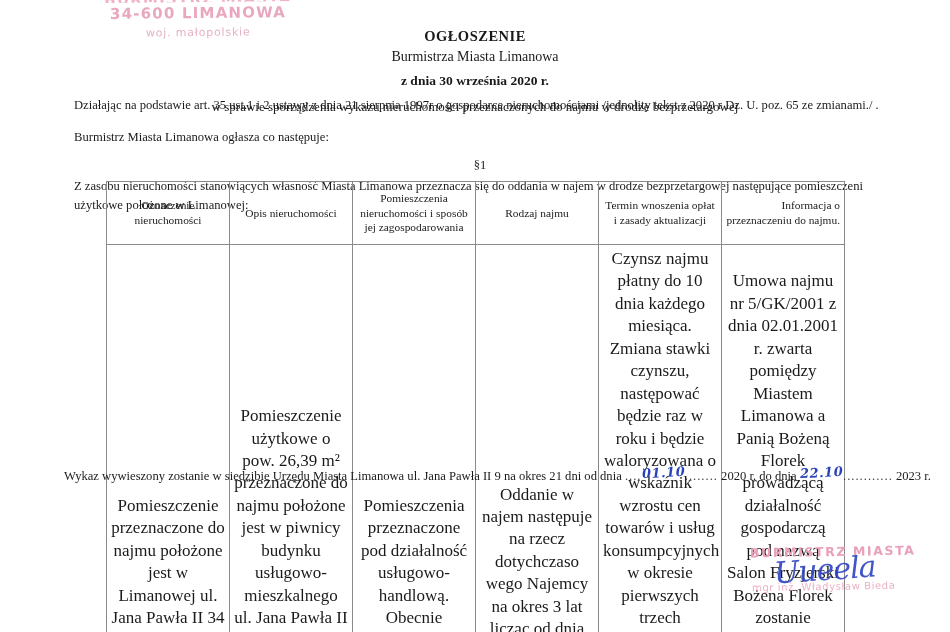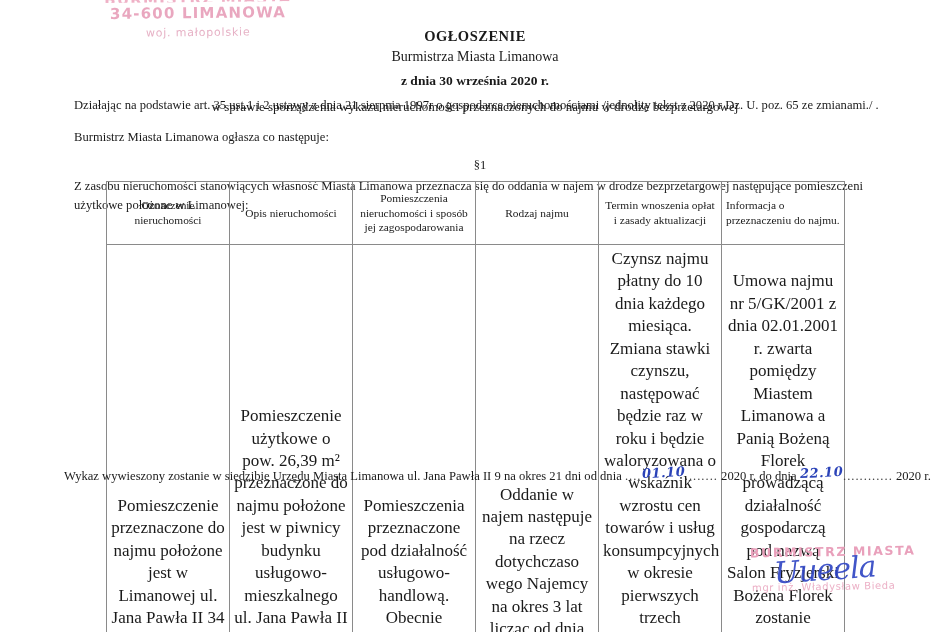--- a/index.html
+++ b/index.html
@@ -253,42 +253,42 @@
 
   <div class="tbl-wrap">
     <table class="notice">
       <thead>
         <tr>
           <th class="c1">Oznaczenie nieruchomości</th>
           <th class="c2">Opis nieruchomości</th>
           <th class="c3">Pomieszczenia nieruchomości i sposób jej zagospodarowania</th>
           <th class="c4">Rodzaj najmu</th>
           <th class="c5">Termin wnoszenia opłat i zasady aktualizacji</th>
-          <th class="c6" style="text-align:left; vertical-align:middle;">Informacja o przeznaczeniu do najmu.</th>
+          <th class="c6" style="text-align:right; vertical-align:middle;">Informacja o przeznaczeniu do najmu.</th>
         </tr>
       </thead>
       <tbody>
         <tr>
           <td class="c1">Pomieszczenie przeznaczone do najmu położone jest w Limanowej ul. Jana Pawła II 34 o powierzchni 26,39 m²</td>
           <td class="c2">Pomieszczenie użytkowe o pow. 26,39 m² przeznaczone do najmu położone jest w piwnicy budynku usługowo-mieszkalnego ul. Jana Pawła II 34 w Limanowej z wejściem do lokalu od ulicy Marii Konopnickiej.</td>
           <td class="c3">Pomieszczenia przeznaczone pod działalność usługowo-handlową. Obecnie prowadzony jest salon fryzjerski.</td>
           <td class="c4">Oddanie w najem następuje na rzecz dotychczaso wego Najemcy na okres 3 lat licząc od dnia 31 października 2020 r.</td>
           <td class="c5">Czynsz najmu płatny do 10 dnia każdego miesiąca. Zmiana stawki czynszu, następować będzie raz w roku i będzie waloryzowana o wskaźnik wzrostu cen towarów i usług konsumpcyjnych w okresie pierwszych trzech kwartałów roku poprzedniego, a obowiązywać będzie od miesiąca stycznia każdego roku. Obecna stawka czynszu najmu lokalu o pow. 26,39 m² wynosi 24,60 zł/m²/m-c brutto</td>
           <td class="c6">Umowa najmu nr 5/GK/2001 z dnia 02.01.2001 r. zwarta pomiędzy Miastem Limanowa a Panią Bożeną Florek prowadzącą działalność gospodarczą pod nazwą Salon Fryzjerski Bożena Florek zostanie przedłużona na okres 3 lat licząc od dnia 31 października 2020 roku. Zgoda w formie uchwały na przedłużenie umowy najmu przez Radę Miasta Limanowa.</td>
         </tr>
       </tbody>
     </table>
   </div>
 
   <div class="footer-line">
     <span>Wykaz wywieszony zostanie w siedzibie Urzędu Miasta Limanowa ul. Jana Pawła II 9 na okres 21 dni od dnia</span>
     <span class="dots">....</span><span class="hand">01.10</span><span class="dots">........</span>
     <span>2020 r. do dnia</span>
     <span class="hand">22.10</span><span class="dots">............</span>
-    <span>2020 r.</span>
+    <span>2023 r.</span>
   </div>
 
   <div class="sig-stamp">
     <div class="s-top">BURMISTRZ MIASTA</div>
     <div class="s-sign">Uueela</div>
     <div class="s-bot">mgr inż. Władysław Bieda</div>
   </div>
 
 </div>
 

